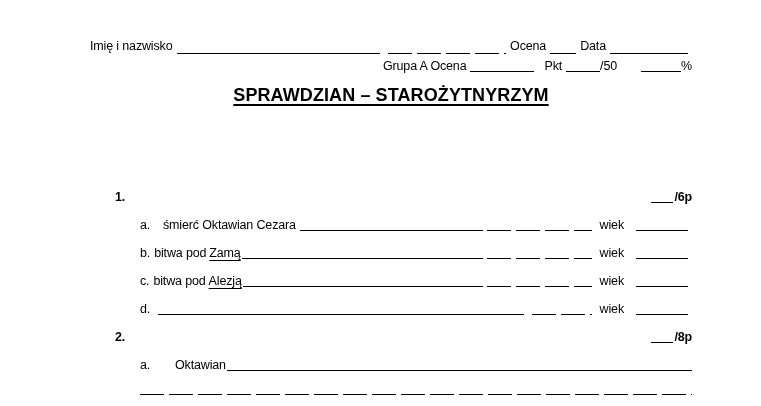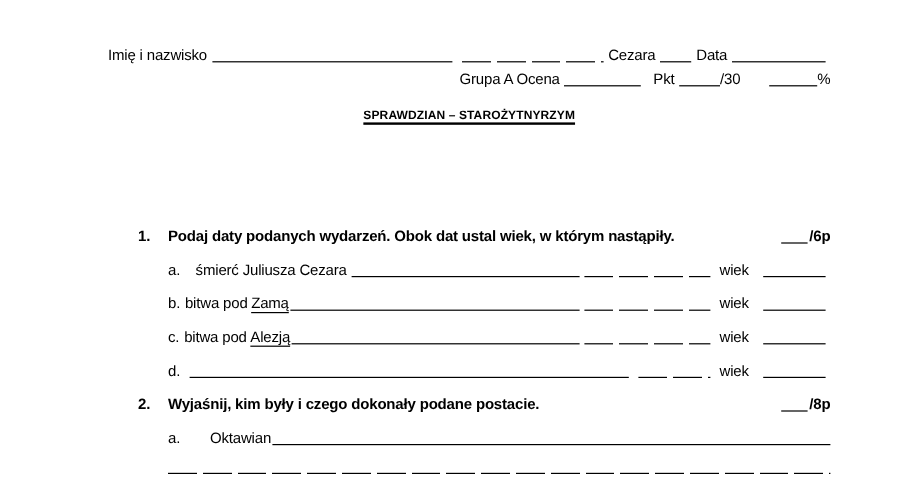--- a/index.html
+++ b/index.html
@@ -15,21 +15,21 @@
 
   .row {
     display: flex;
     align-items: baseline;
     line-height: 16px;
     white-space: nowrap;
   }
 
   
   .hdr { padding-left: 90px; padding-right: 69px; }
-  .row-name  { margin-top: 38px; }
+  .row-name  { margin-top: 38px; align-items: center; }
   .row-grade { margin-top: 4px; justify-content: flex-end; }
 
   
   .blank {
     display: inline-block;
     height: 12px;
     border-bottom: 1.4px solid #000;
     position: relative;
     top: 2px;
     margin-left: 4px;
@@ -46,21 +46,21 @@
   
   .title-row {
     margin-top: 10px;
     text-align: center;
     line-height: 22px;
     padding-left: 90px;
     padding-right: 69px;
   }
   .title {
     font-weight: bold;
-    font-size: 10px;
+    font-size: 18px;
     letter-spacing: 0.1px;
     text-decoration: underline;
     text-decoration-thickness: 1.5px;
     text-underline-offset: 3px;
     margin-top: 16px;
   }
 
   
   .q-section { padding-left: 90px; padding-right: 69px; }
   .q-row { margin-left: 25px; font-weight: bold; }
@@ -95,55 +95,54 @@
 </style>
 </head>
 <body>
 
 <div class="page">
 
   <div class="row hdr row-name">
     <span>Imię i nazwisko</span>
     <span class="blank grow"></span>
     <span class="blank gapped" style="flex:0 0 118px;"></span>
-    <span>Cezara</span>
+    <span>Ocena</span>
     <span class="blank" style="flex:0 0 26px;"></span>
     <span>Data</span>
     <span class="blank" style="flex:0 0 78px;"></span>
   </div>
 
   <div class="row hdr row-grade">
     <span>Grupa A Ocena</span>
     <span class="blank" style="flex:0 0 64px;"></span>
     <span style="margin-left:6px;">Pkt</span>
     <span class="blank" style="flex:0 0 34px; margin-right:0;"></span>
-    <span>/30</span>
+    <span>/50</span>
     <span style="display:inline-block; width:20px;"></span>
     <span class="blank" style="flex:0 0 40px; margin-right:0;"></span>
     <span>%</span>
   </div>
 
   <div class="title-row">
     <span class="title">SPRAWDZIAN – STAROŻYTNYRZYM</span>
   </div>
 
   <div class="q-section">
 
     <div class="row q-row q-row-1">
       <span class="q-num">1.</span>
-      <span>Podaj daty podanych wydarzeń. Obok dat ustal wiek, w którym nastąpiły.</span>
       <span class="q-points">
         <span class="blank tight"></span>
         <span>/6p</span>
       </span>
     </div>
 
     <div class="row item-row">
       <span class="letter letter-wide">a.</span>
-      <span>śmierć Juliusza Cezara</span>
+      <span>śmierć Oktawian Cezara</span>
       <span class="blank grow"></span>
       <span class="blank gapped gap-seg"></span>
       <span class="suffix">wiek</span>
       <span class="blank blank-wiek"></span>
     </div>
 
     <div class="row item-row">
       <span class="letter letter-snug">b.</span>
       <span>bitwa pod</span>
       <span class="sp-err">Zamą</span>
@@ -166,21 +165,20 @@
     <div class="row item-row">
       <span class="letter letter-snug">d.</span>
       <span class="blank grow"></span>
       <span class="blank gapped" style="flex:0 0 60px;"></span>
       <span class="suffix">wiek</span>
       <span class="blank blank-wiek"></span>
     </div>
 
     <div class="row q-row q-row-2">
       <span class="q-num">2.</span>
-      <span>Wyjaśnij, kim były i czego dokonały podane postacie.</span>
       <span class="q-points">
         <span class="blank tight"></span>
         <span>/8p</span>
       </span>
     </div>
 
     <div class="row item-row">
       <span class="letter letter-tab">a.</span>
       <span>Oktawian</span>
       <span class="blank grow tight" style="margin-right:0;"></span>

